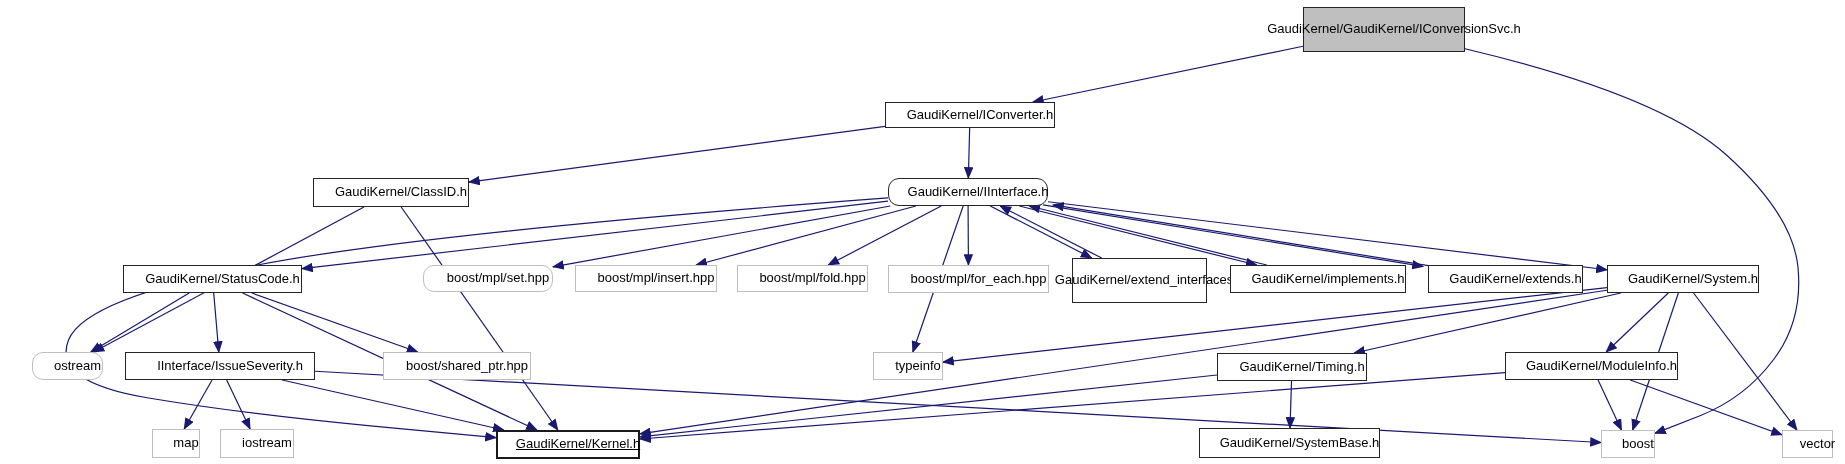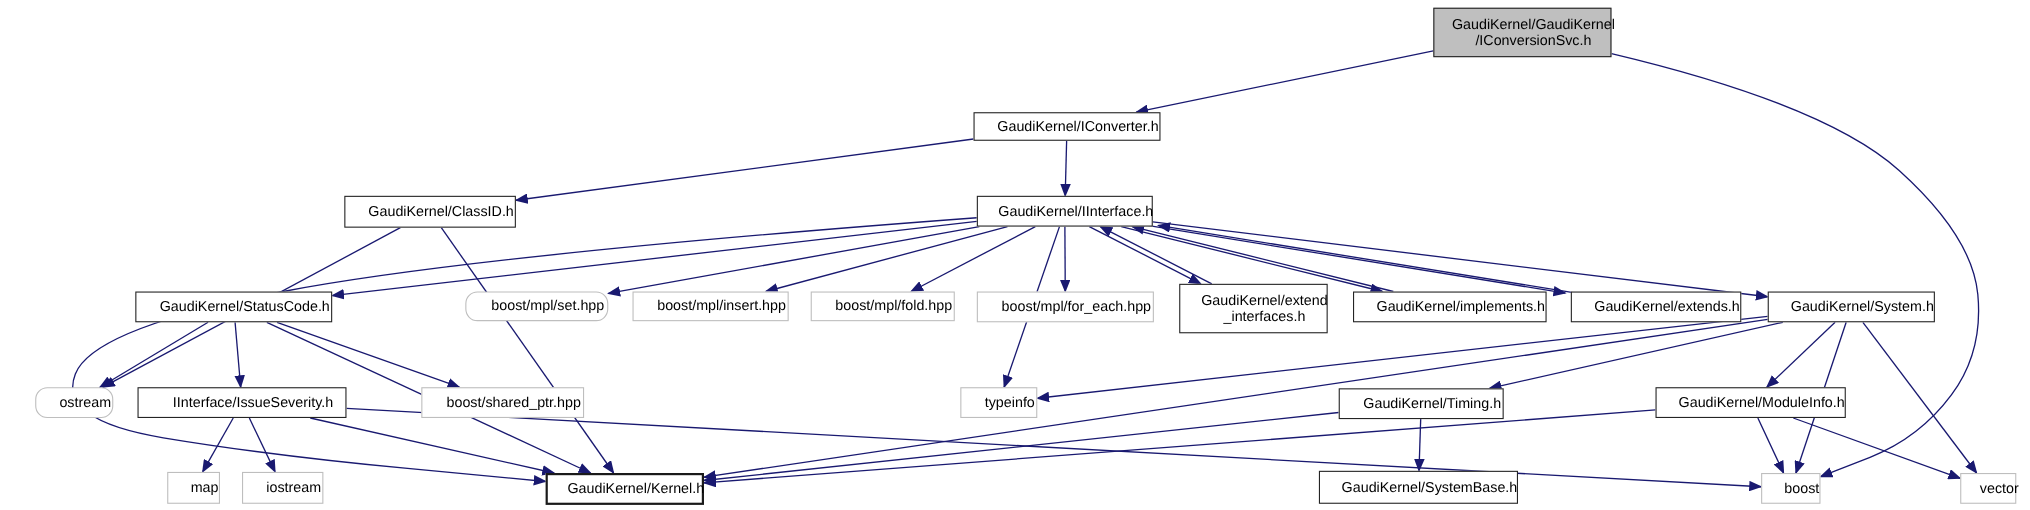--- a/index.html
+++ b/index.html
@@ -7,21 +7,21 @@
     position:relative;
     width:1845px;height:464px;
     background:#ffffff;
     font-family:"Liberation Sans", sans-serif;
     overflow:hidden;
   }
   .graph svg{position:absolute;left:0;top:0;}
   .node{
     position:absolute;
     box-sizing:border-box;
-    display:flex;flex-direction:column;
+    display:flex;flex-direction:row;
     align-items:center;justify-content:center;
     background:#ffffff;
     color:#000000;
     font-size:13px;
     line-height:1.12;
     white-space:nowrap;
     text-align:center;
     z-index:2;
     padding-left:20px;
   }
@@ -84,21 +84,21 @@
       <div class="node root" style="left: 1303px; top: 7px; width: 162px; height: 45px;">
         <span>GaudiKernel/GaudiKernel</span>
         <span>/IConversionSvc.h</span>
       </div>
       <div class="node linked" style="left: 885px; top: 102px; width: 170px; height: 26px;">
         <span>GaudiKernel/IConverter.h</span>
       </div>
       <div class="node linked" style="left: 313px; top: 178px; width: 156px; height: 29px;">
         <span>GaudiKernel/ClassID.h</span>
       </div>
-      <div class="node linked" style="left: 888px; top: 178px; width: 160px; height: 28px;">
+      <div class="node linked" style="left: 888px; top: 178px; width: 160px; height: 28px; border-radius: 11px;">
         <span>GaudiKernel/IInterface.h</span>
       </div>
       <div class="node linked" style="left: 123px; top: 265px; width: 179px; height: 28px;">
         <span>GaudiKernel/StatusCode.h</span>
       </div>
       <div class="node external" style="left: 423px; top: 265px; width: 130px; height: 27px; border-radius: 11px;">
         <span>boost/mpl/set.hpp</span>
       </div>
       <div class="node external" style="left: 575px; top: 265px; width: 142px; height: 27px;">
         <span>boost/mpl/insert.hpp</span>
@@ -139,21 +139,21 @@
       </div>
       <div class="node linked" style="left: 1505px; top: 352px; width: 173px; height: 28px;">
         <span>GaudiKernel/ModuleInfo.h</span>
       </div>
       <div class="node external" style="left: 152px; top: 429px; width: 48px; height: 29px;">
         <span>map</span>
       </div>
       <div class="node external" style="left: 220px; top: 429px; width: 74px; height: 29px;">
         <span>iostream</span>
       </div>
-      <div class="node linked-bold" style="left: 496px; top: 430px; width: 144px; height: 29px;">
+      <div class="node linked-bold" style="left: 496px; top: 430px; width: 144px; height: 29px; text-decoration: underline;">
         <span>GaudiKernel/Kernel.h</span>
       </div>
       <div class="node linked" style="left: 1199px; top: 428px; width: 181px; height: 30px;">
         <span>GaudiKernel/SystemBase.h</span>
       </div>
       <div class="node external" style="left: 1601px; top: 430px; width: 54px; height: 28px;">
         <span>boost</span>
       </div>
       <div class="node external" style="left: 1782px; top: 430px; width: 51px; height: 28px; justify-content: center;">
         <span>vector</span>

